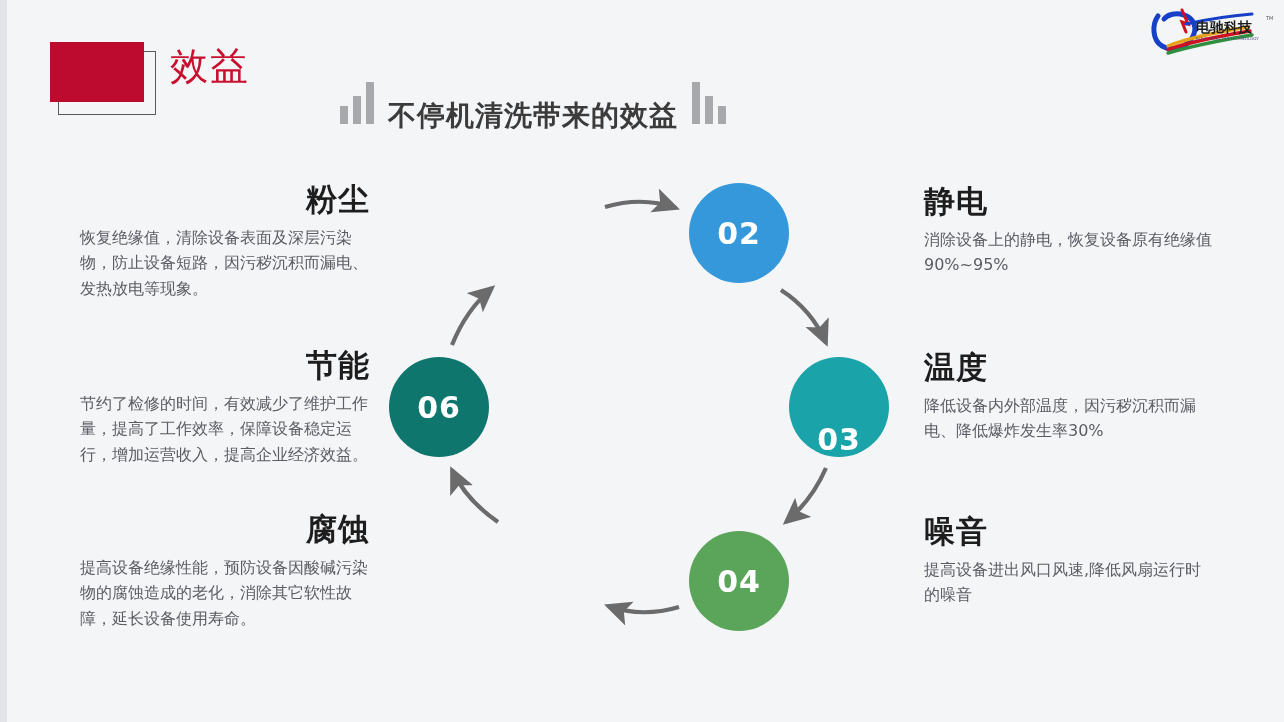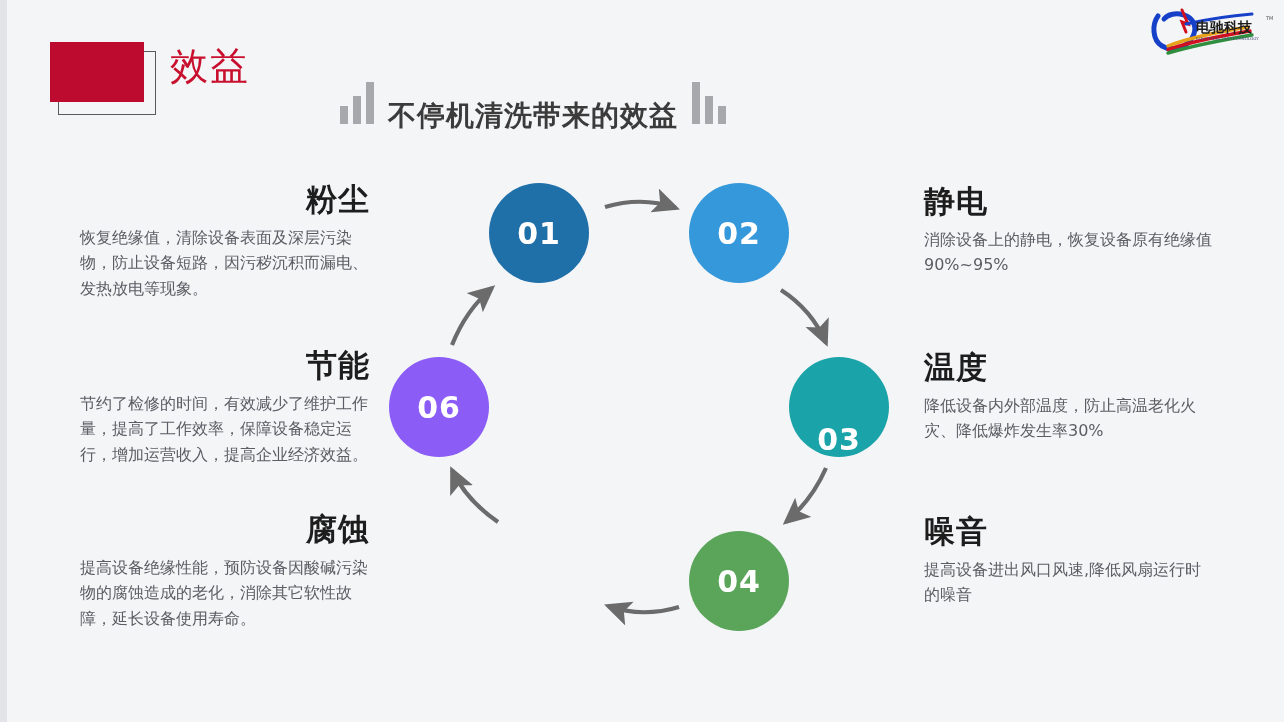--- a/index.html
+++ b/index.html
@@ -202,33 +202,30 @@
 
       <path d="M826 468 Q812 500 786 522" fill="none" stroke="#6b6b6b" stroke-width="4.2" marker-end="url(#ah)"></path>
 
       <path d="M679 607 Q642 618 608 606" fill="none" stroke="#6b6b6b" stroke-width="4.2" marker-end="url(#ah)"></path>
 
       <path d="M498 522 Q466 500 452 470" fill="none" stroke="#6b6b6b" stroke-width="4.2" marker-end="url(#ah)"></path>
 
       <path d="M452 345 Q466 310 492 288" fill="none" stroke="#6b6b6b" stroke-width="4.2" marker-end="url(#ah)"></path>
     </svg>
 
-    <div class="circle c1" style="background: rgb(31, 111, 169);">
-      <span>01</span>
-    </div>
     <div class="circle c2" style="background: rgb(52, 152, 219);">
       <span>02</span>
     </div>
     <div class="circle c3" style="background: rgb(26, 163, 168);">
       <span>03</span>
     </div>
     <div class="circle c4" style="background: rgb(90, 165, 90);">
       <span>04</span>
     </div>
-    <div class="circle c6" style="background: #8b5cf6;">
+    <div class="circle c6" style="background: #0f766e;">
       <span>06</span>
     </div>
   </div>
 
   <div class="block left b-dust">
     <div class="heading">粉尘</div>
     <div class="body">恢复绝缘值，清除设备表面及深层污染物，防止设备短路，因污秽沉积而漏电、发热放电等现象。</div>
   </div>
 
   <div class="block left b-corrode">
@@ -241,21 +238,21 @@
     <div class="body">节约了检修的时间，有效减少了维护工作量，提高了工作效率，保障设备稳定运行，增加运营收入，提高企业经济效益。</div>
   </div>
 
   <div class="block right b-static">
     <div class="heading">静电</div>
     <div class="body">消除设备上的静电，恢复设备原有绝缘值90%~95%</div>
   </div>
 
   <div class="block right b-temp">
     <div class="heading">温度</div>
-    <div class="body">降低设备内外部温度，防止高温老化火灾、降低爆炸发生率30%</div>
+    <div class="body">降低设备内外部温度，因污秽沉积而漏电、降低爆炸发生率30%</div>
   </div>
 
   <div class="block right b-noise">
     <div class="heading">噪音</div>
     <div class="body">提高设备进出风口风速,降低风扇运行时的噪音</div>
   </div>
 
 </div>
 
 </body></html>

